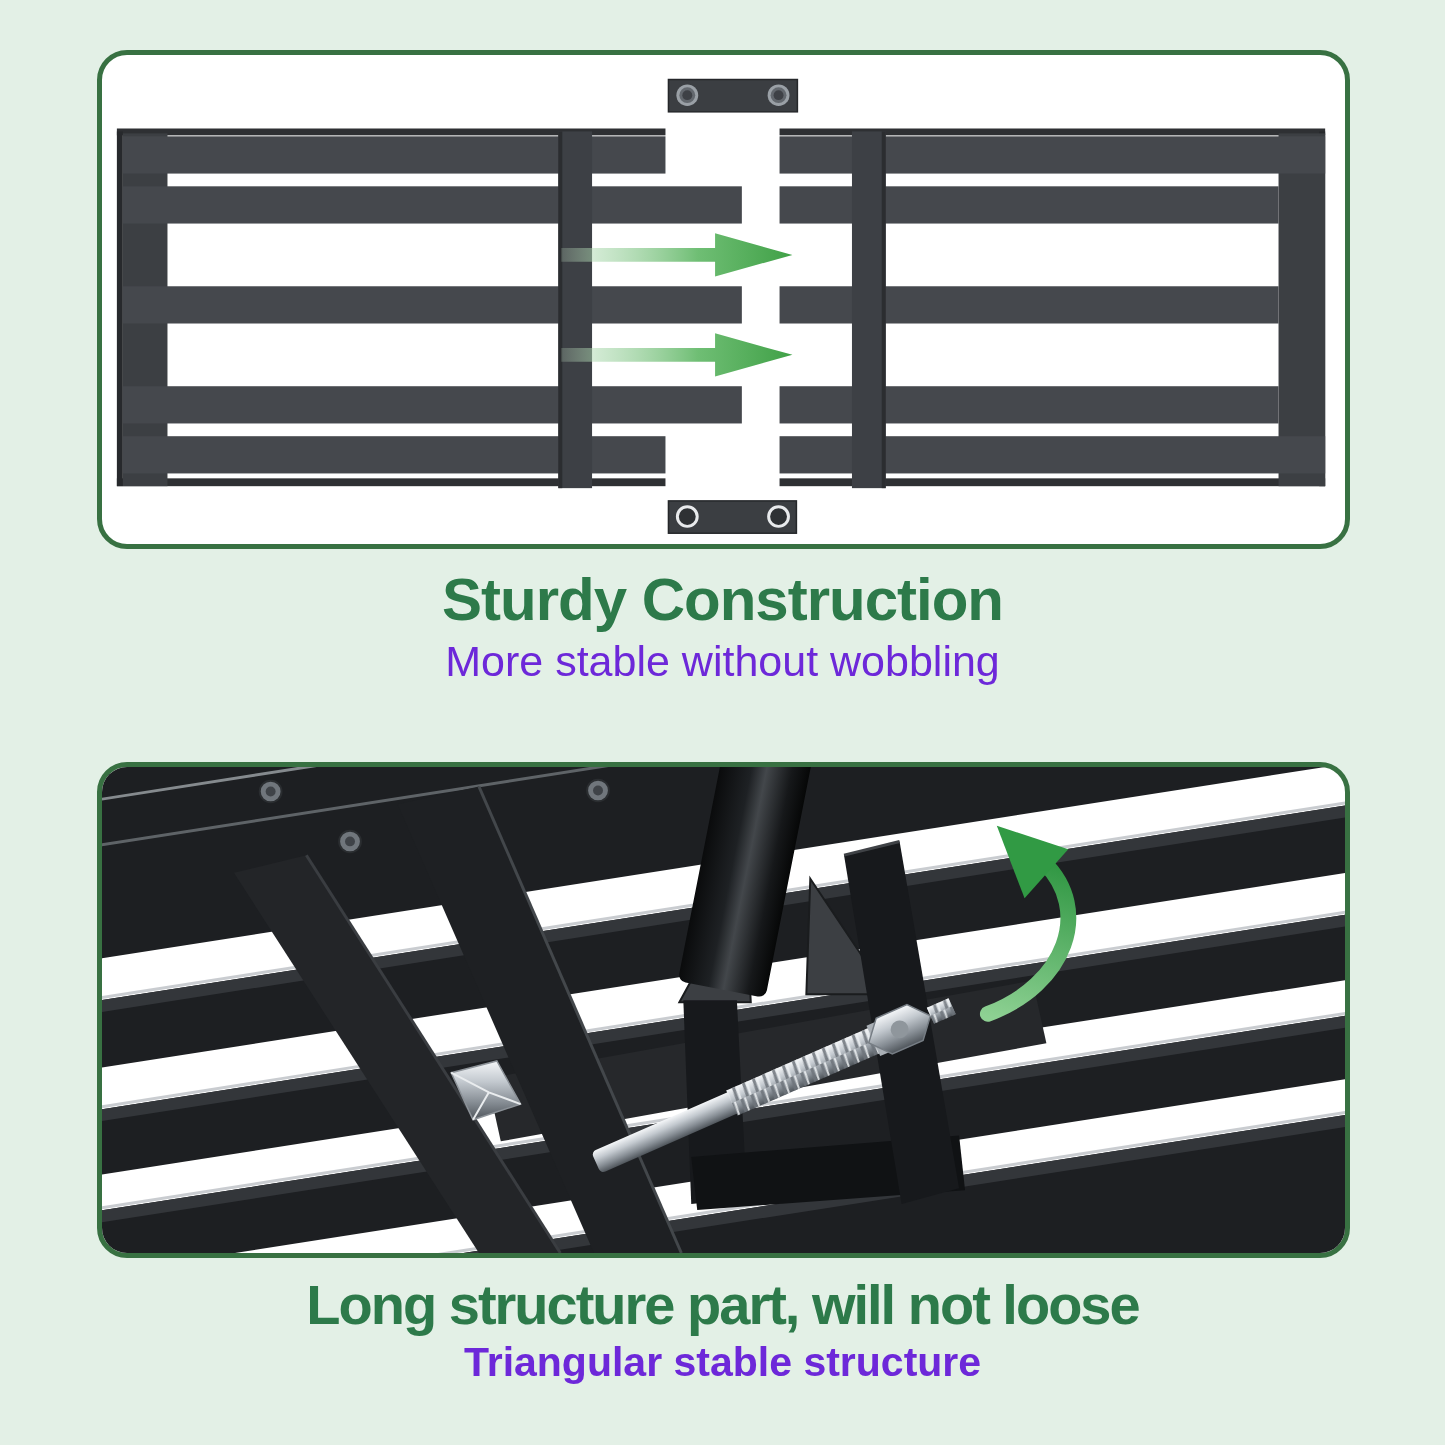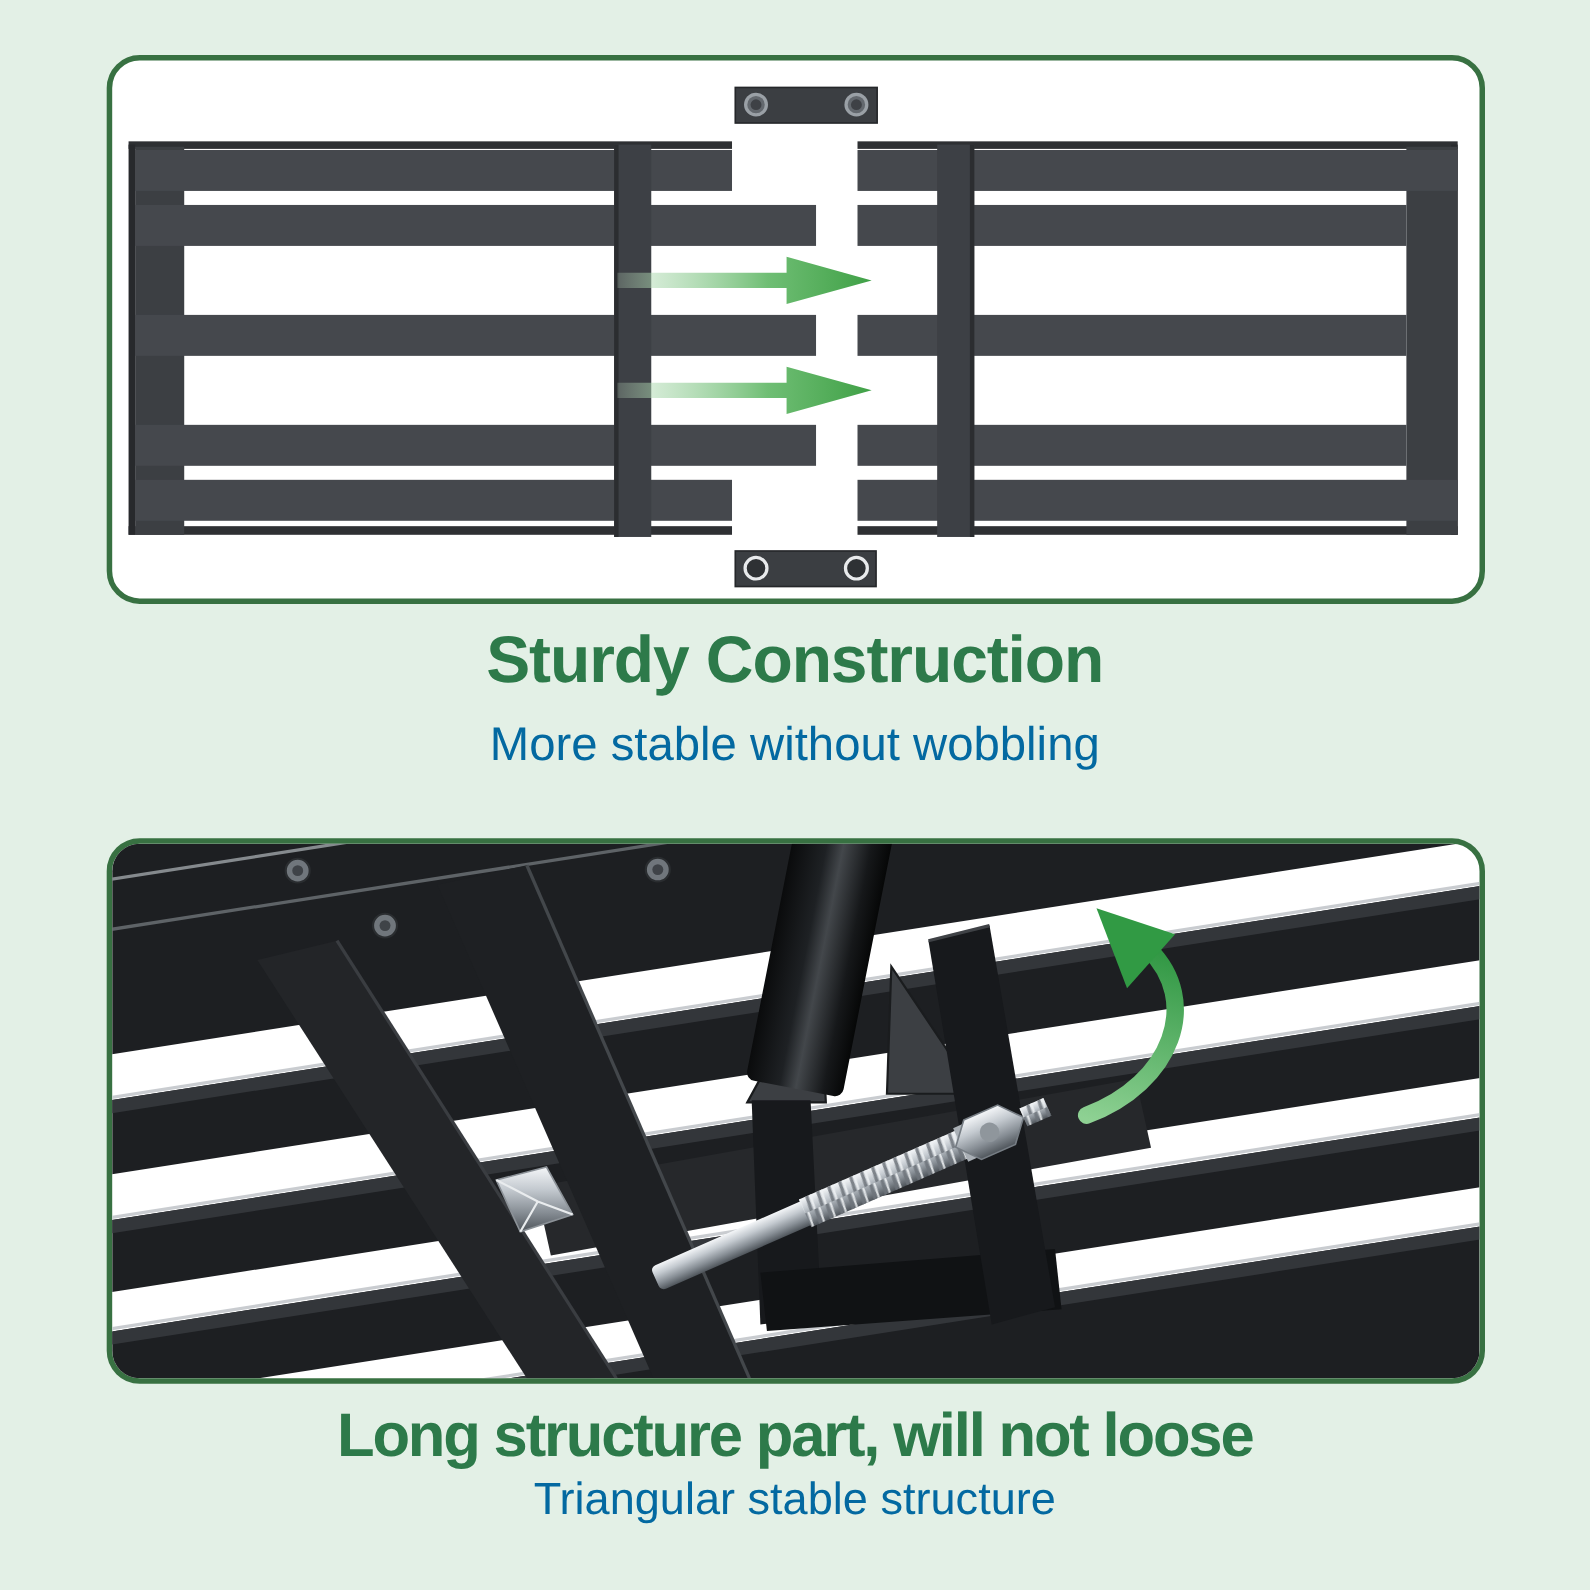--- a/index.html
+++ b/index.html
@@ -8,22 +8,22 @@
   .panel{position:absolute;left:97px;width:1253px;background:#ffffff;
          border:5px solid #387142;border-radius:30px;overflow:hidden;box-sizing:border-box;}
   .panel-top{top:50px;height:499px;}
   .panel-bottom{top:762px;height:496px;}
   .panel svg{display:block;width:100%;height:100%;}
   .caption{position:absolute;left:0;width:1445px;text-align:center;}
   .caption-top{top:568px;}
   .caption-bottom{top:1276px;}
   .caption h2{margin:0;font-weight:bold;color:#2d7a4a;font-size:60px;letter-spacing:-1px;line-height:1.05;}
   .caption-bottom h2{font-size:56px;letter-spacing:-2px;}
-  .caption p{margin:24px 0 0;color:#0369a1;font-size:43px;line-height:1.05;}
-  .caption-bottom p{font-size:41px;margin-top:6px;}
+  .caption p{margin:8px 0 0;color:#6d28d9;font-size:43px;line-height:1.05;}
+  .caption-bottom p{font-size:41px;margin-top:6px;font-weight:bold;}
 </style>
 </head>
 <body>
 
 <div class="stage">
 
   <section class="panel panel-top">
     <svg viewBox="0 0 1253 499" preserveAspectRatio="none">
       <defs>
         <linearGradient id="arrowGrad" gradientUnits="userSpaceOnUse" x1="455" y1="0" x2="698" y2="0">

